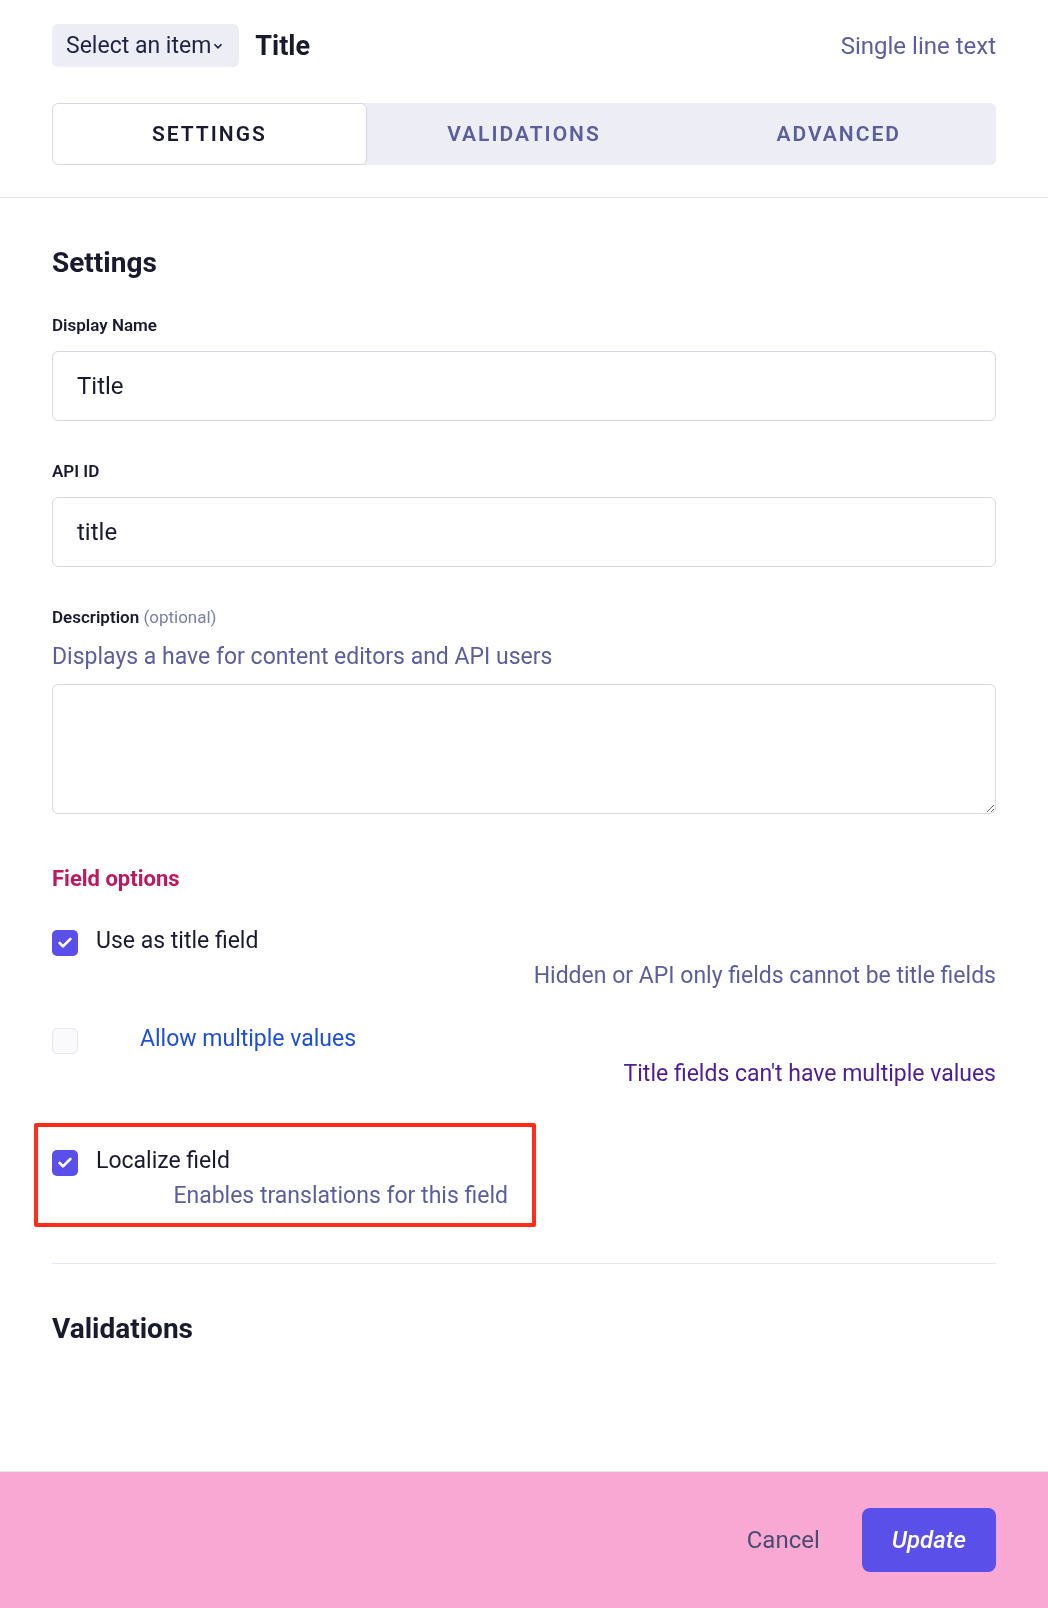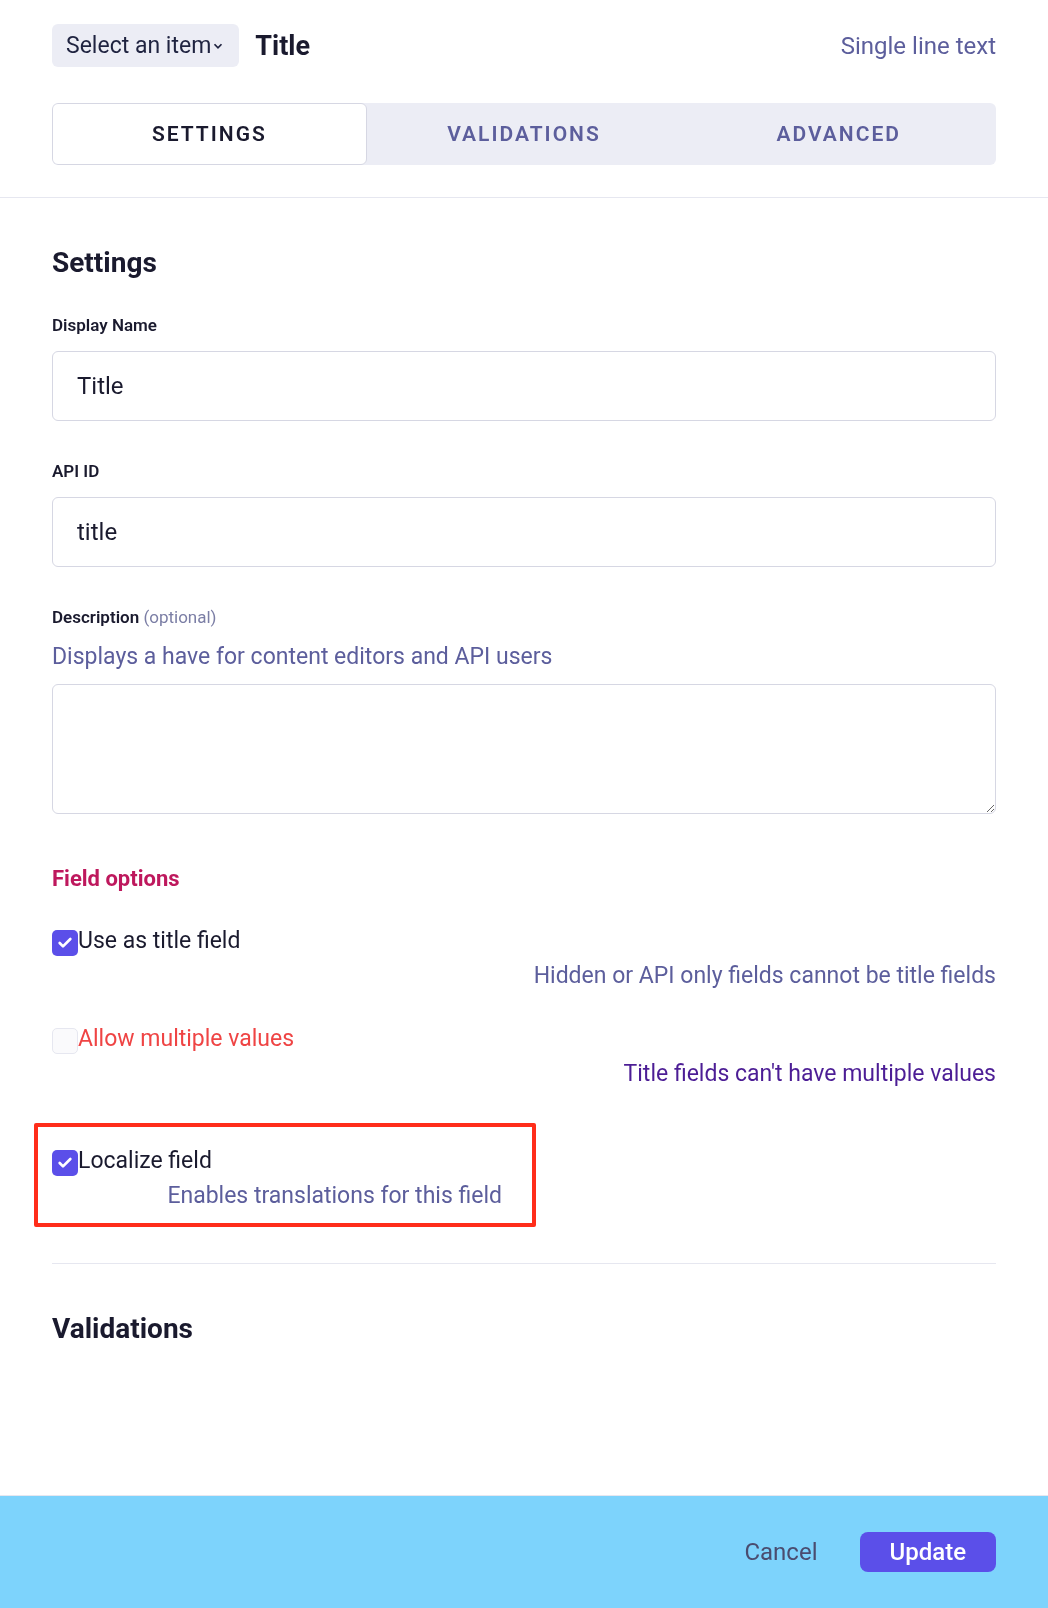--- a/index.html
+++ b/index.html
@@ -122,20 +122,21 @@
     .field-options-heading {
       font-size: 22px;
       font-weight: 700;
       color: #be185d;
       margin-top: 48px;
       margin-bottom: 36px;
     }
     .checkbox-row {
       display: flex;
       align-items: flex-start;
+      gap: 18px;
       margin-bottom: 36px;
       padding: 0;
     }
     .checkbox {
       width: 26px;
       height: 26px;
       border-radius: 5px;
       flex-shrink: 0;
       margin-top: 3px;
       display: flex;
@@ -150,32 +151,32 @@
       border: 1.5px solid #E6E7F0;
       background: #fafafc;
       cursor: not-allowed;
     }
     .checkmark { width: 16px; height: 16px; }
     .checkbox-content { flex: 1; }
     .checkbox-label {
       font-size: 23px;
       color: #1a1a2e;
     }
-    .checkbox-label.disabled { color: #ef4444; }
+    .checkbox-label.disabled { color: #1d4ed8; margin-left: 44px; }
     .checkbox-hint {
       font-size: 23px;
       color: #5C5E9C;
       margin-top: 8px;
       text-align: right;
     }
     .checkbox-hint.disabled { color: #4c1d95; }
     .highlight-box {
       border: 4px solid #FF2D1A;
       border-radius: 2px;
-      padding: 20px 30px 14px 14px;
+      padding: 20px 24px 14px 14px;
       margin-left: -18px;
       margin-right: 460px;
       margin-bottom: 36px;
     }
     .highlight-box .checkbox-row { margin-bottom: 0; }
     .section-divider {
       border-top: 1px solid #E6E7F0;
       margin-top: 20px;
       margin-bottom: 0;
     }
@@ -184,45 +185,46 @@
       font-weight: 700;
       margin-top: 48px;
       margin-bottom: 40px;
     }
     .footer {
       position: absolute;
       bottom: 0;
       left: 0;
       right: 0;
       border-top: 1px solid #E6E7F0;
-      background: #7dd3fc;
+      background: #f9a8d4;
       display: flex;
       justify-content: flex-end;
       align-items: center;
       gap: 42px;
       padding: 36px 52px;
     }
     .cancel-btn {
       font-size: 24px;
       color: #4a4c6f;
       background: none;
       border: none;
       cursor: pointer;
       font-family: inherit;
     }
     .update-btn {
       background: #5B4FE9;
       color: #fff;
       font-size: 24px;
       font-weight: 500;
-      padding: 6px 30px;
+      padding: 18px 30px;
       border: none;
       border-radius: 8px;
       cursor: pointer;
       font-family: inherit;
+      font-style: italic;
     }
   </style>
 </head>
 <body>
 
 <div class="header">
   <div class="header-left">
     <div class="select-item">
       <span>Select an item</span>
       <svg class="chevron-down" viewBox="0 0 24 24" fill="none" stroke="#1f2340" stroke-width="3">

